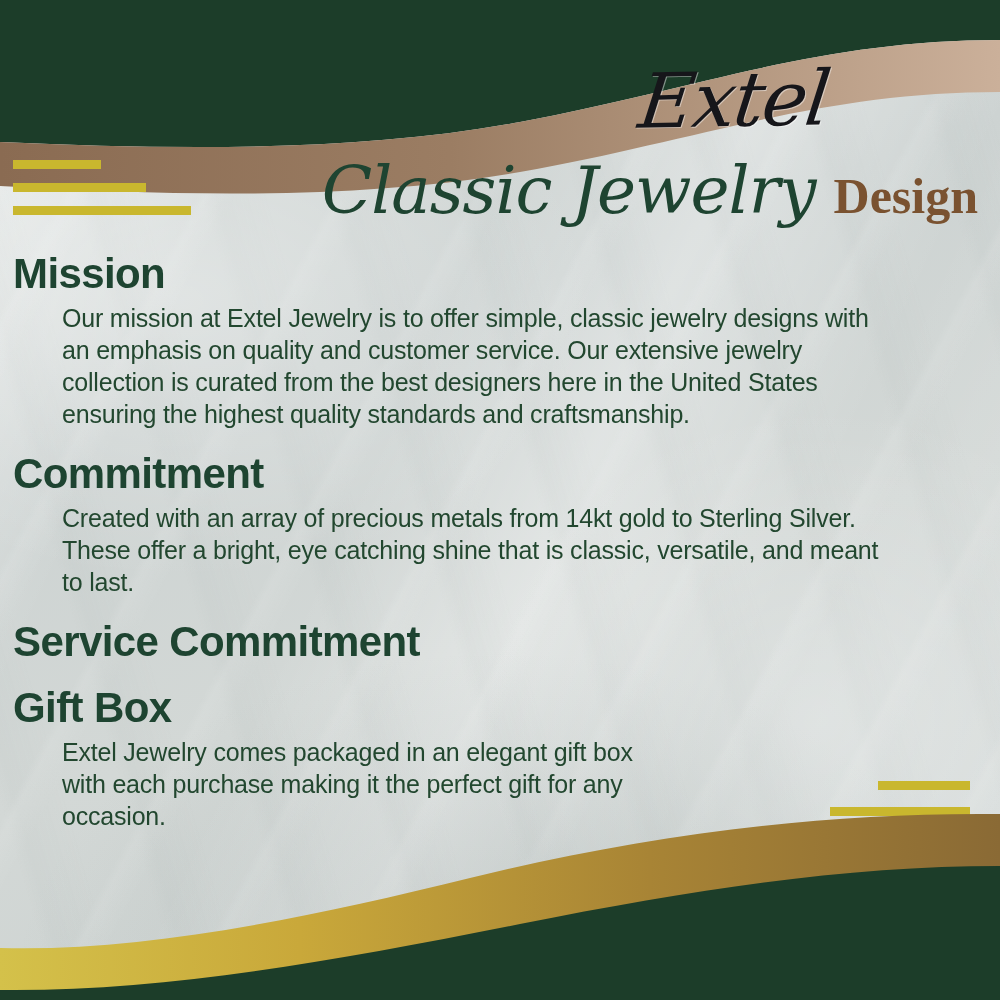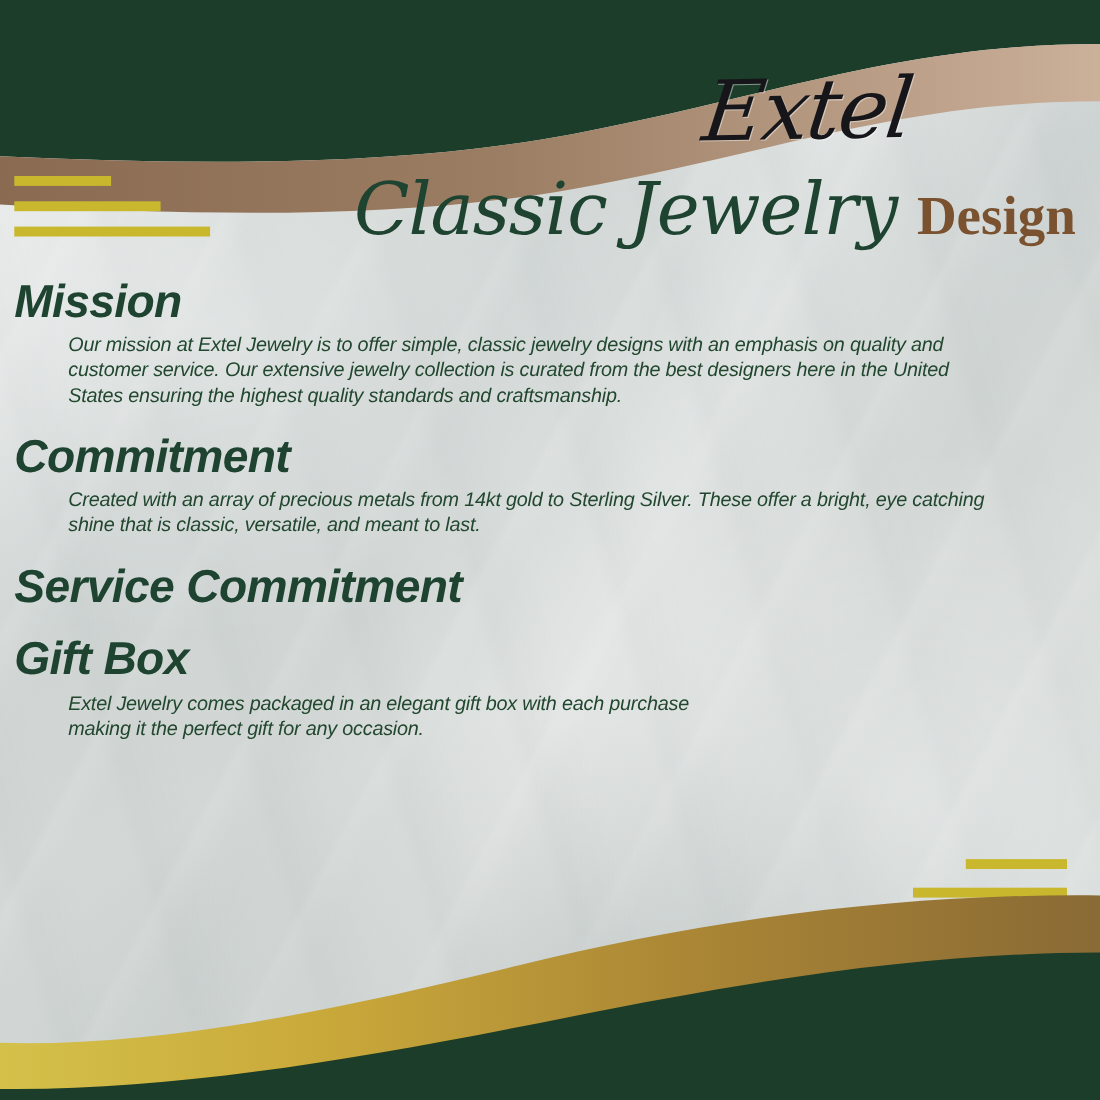--- a/index.html
+++ b/index.html
@@ -121,37 +121,36 @@
     line-height: 1;
     color: #7a5230;
   }
 
   
   #sections {
     position: absolute;
     left: 0;
     top: 252px;
     width: 932px;
-    font-style: italic;
   }
   .section { margin-bottom: 6px; }
   .section-heading {
     margin: 0 0 6px 13px;
     font-family: "Liberation Sans", sans-serif;
     font-weight: 700;
     font-size: 42px;
     line-height: 1.05;
     letter-spacing: -0.6px;
     color: #1e4431;
   }
   .section-body {
     margin: 0 34px 0 62px;
     font-family: "Liberation Sans", sans-serif;
     font-weight: 500;
-    font-size: 18px;
+    font-size: 25px;
     line-height: 1.28;
     color: #22472f;
     letter-spacing: -0.2px;
   }
   #section-mission    { margin-bottom: 22px; }
   #section-materials  { margin-bottom: 22px; }
   #section-service    { margin-bottom: 22px; }
   #section-giftbox .section-body { margin-right: 250px; }
 </style>
 </head>

